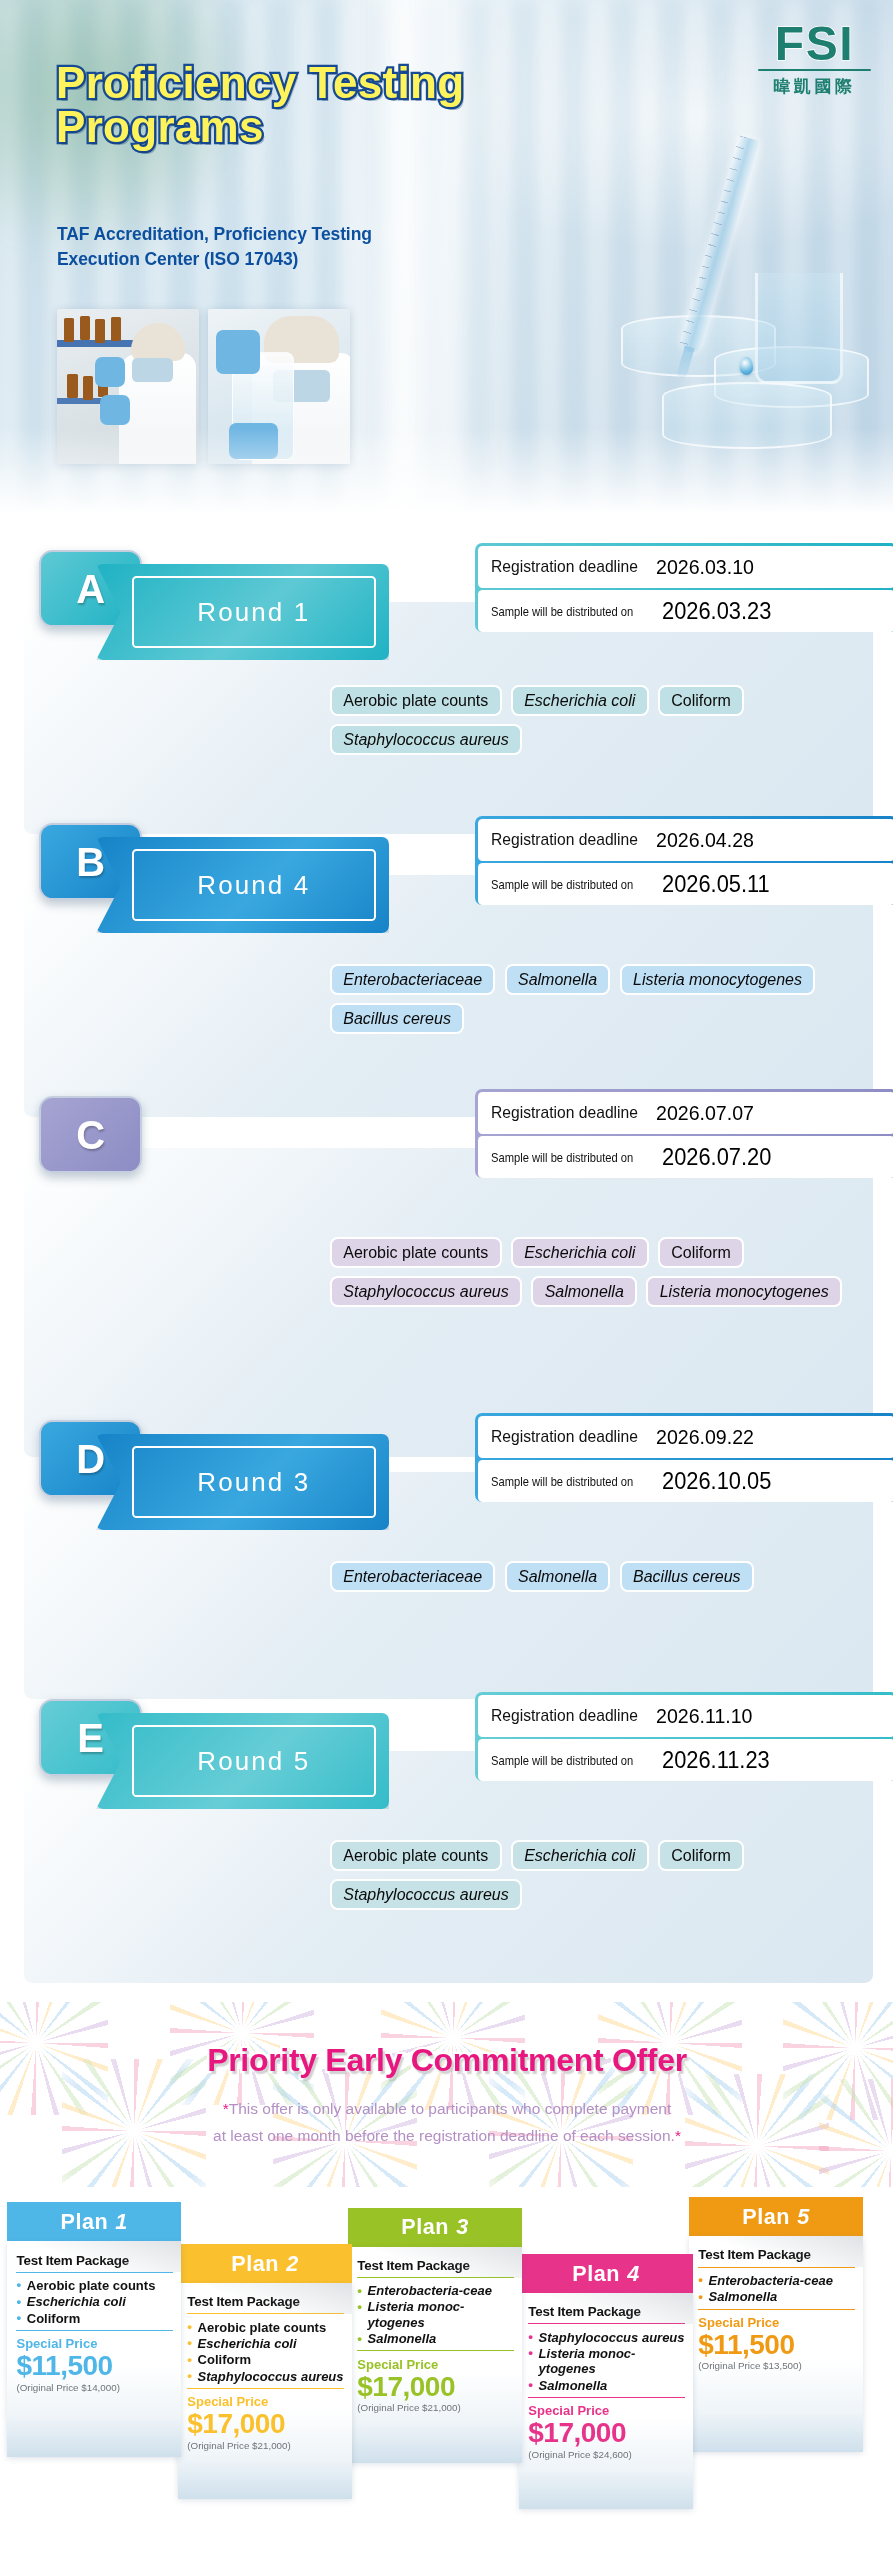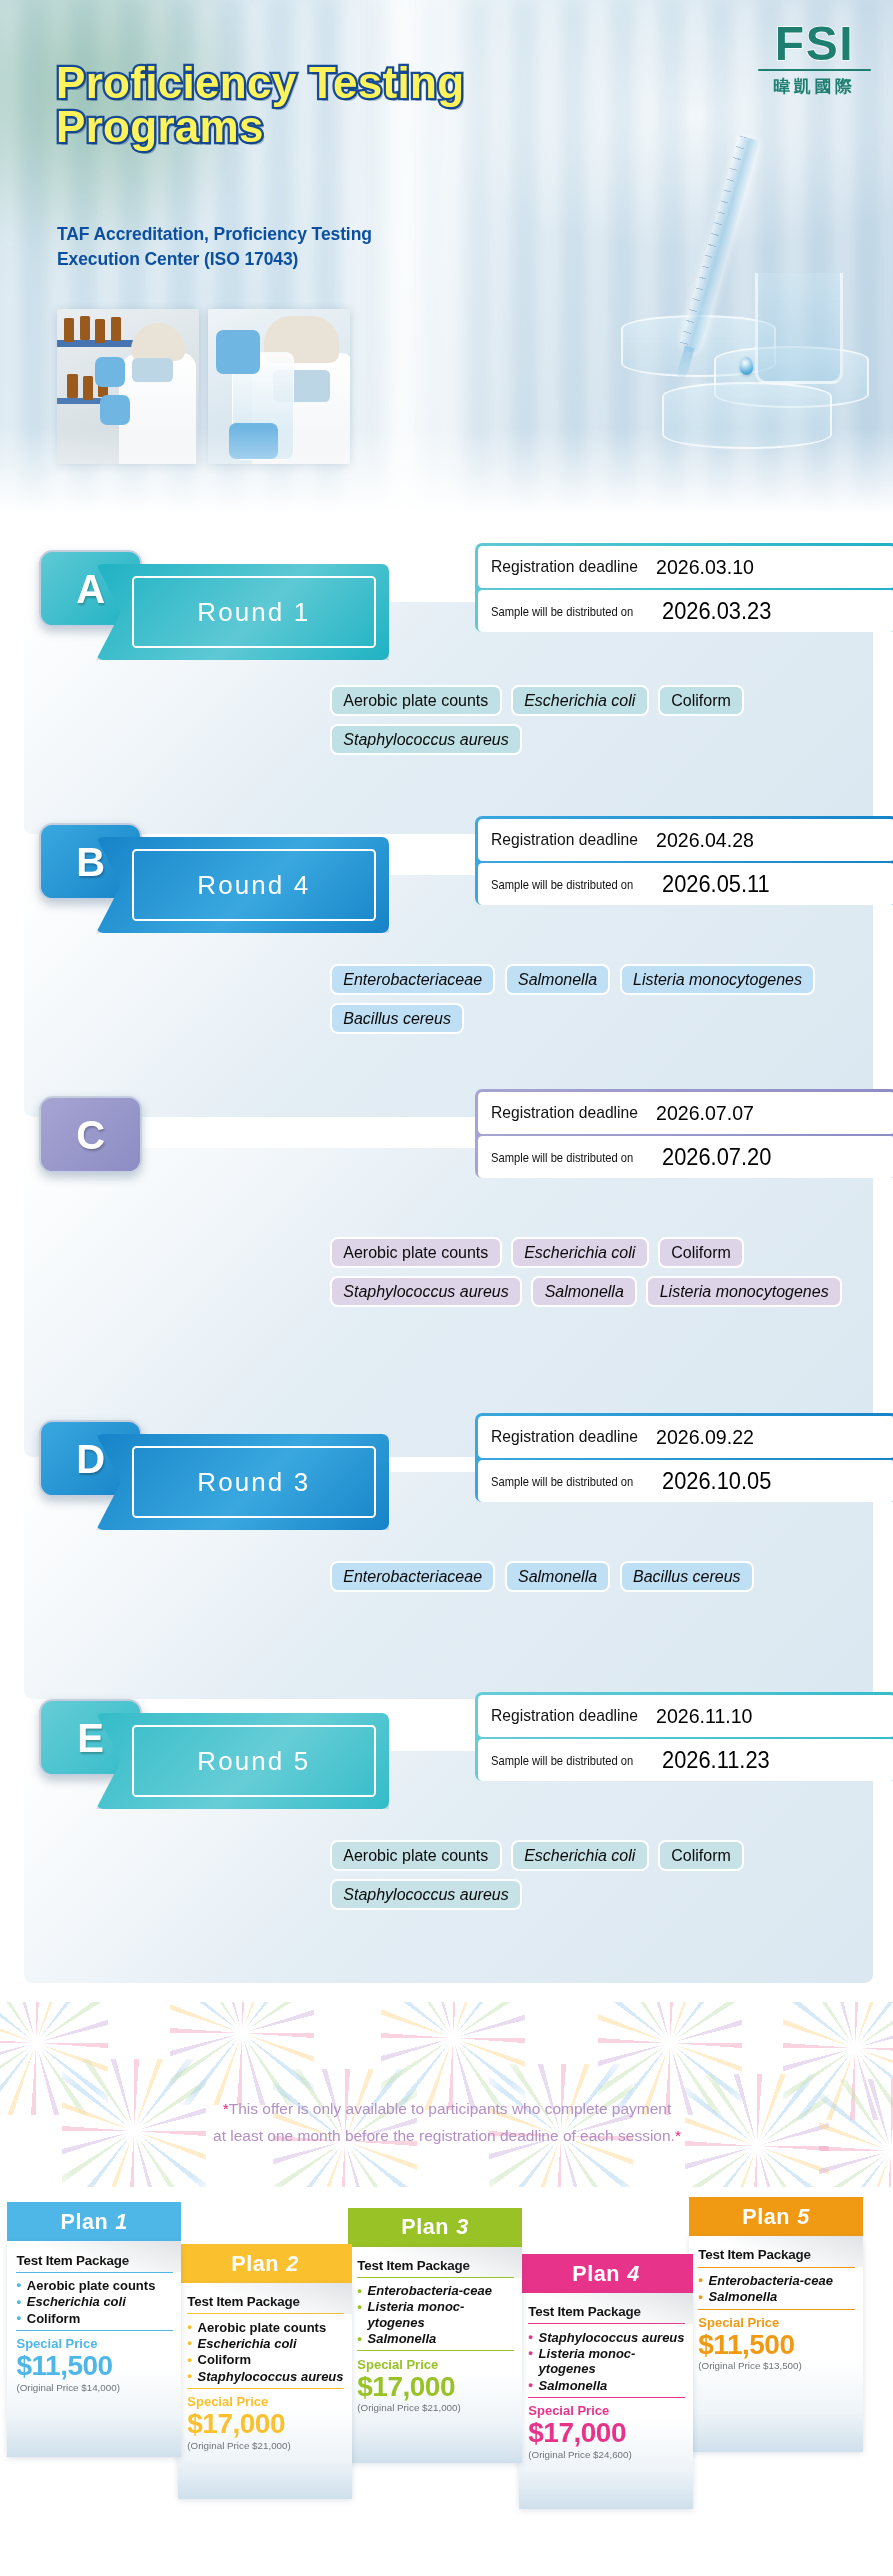--- a/index.html
+++ b/index.html
@@ -454,20 +454,21 @@
   <div class="fw" style="left:-36px;  top:-31px;"></div>
   <div class="fw" style="left:62px;  top:57px;"></div>
   <div class="fw" style="left:170px;  top:-41px;"></div>
   <div class="fw" style="left:273px;  top:67px;"></div>
   <div class="fw" style="left:381px;  top:-36px;"></div>
   <div class="fw" style="left:489px;  top:62px;"></div>
   <div class="fw" style="left:598px; top:-31px;"></div>
   <div class="fw" style="left:685px; top:72px;"></div>
   <div class="fw" style="left:783px; top:-26px;"></div>
   <div class="fw" style="left:819px; top:77px;"></div>
+  <div class="offer-title" data-name="offer-title">Priority Early Commitment Offer</div>
   <div class="offer-note" data-name="offer-note">
     <div><span class="ast" data-name="offer-asterisk-leading">*</span><span data-name="offer-note-line1">This offer is only available to participants who complete payment</span></div>
     <div><span data-name="offer-note-line2">at least one month before the registration deadline of each session.</span><span class="ast" data-name="offer-asterisk-trailing">*</span></div>
   </div>
 </div>
 
 <div class="plans" id="plans-host" data-name="plan-card-group">
     <div class="plan" data-name="plan-card-1" style="left: 7.2px; top: 10.3px; z-index: 10;">
       <div class="head" data-name="plan-card-header" style="background: rgb(79, 182, 232);">
         <span data-name="plan-name">Plan</span>

